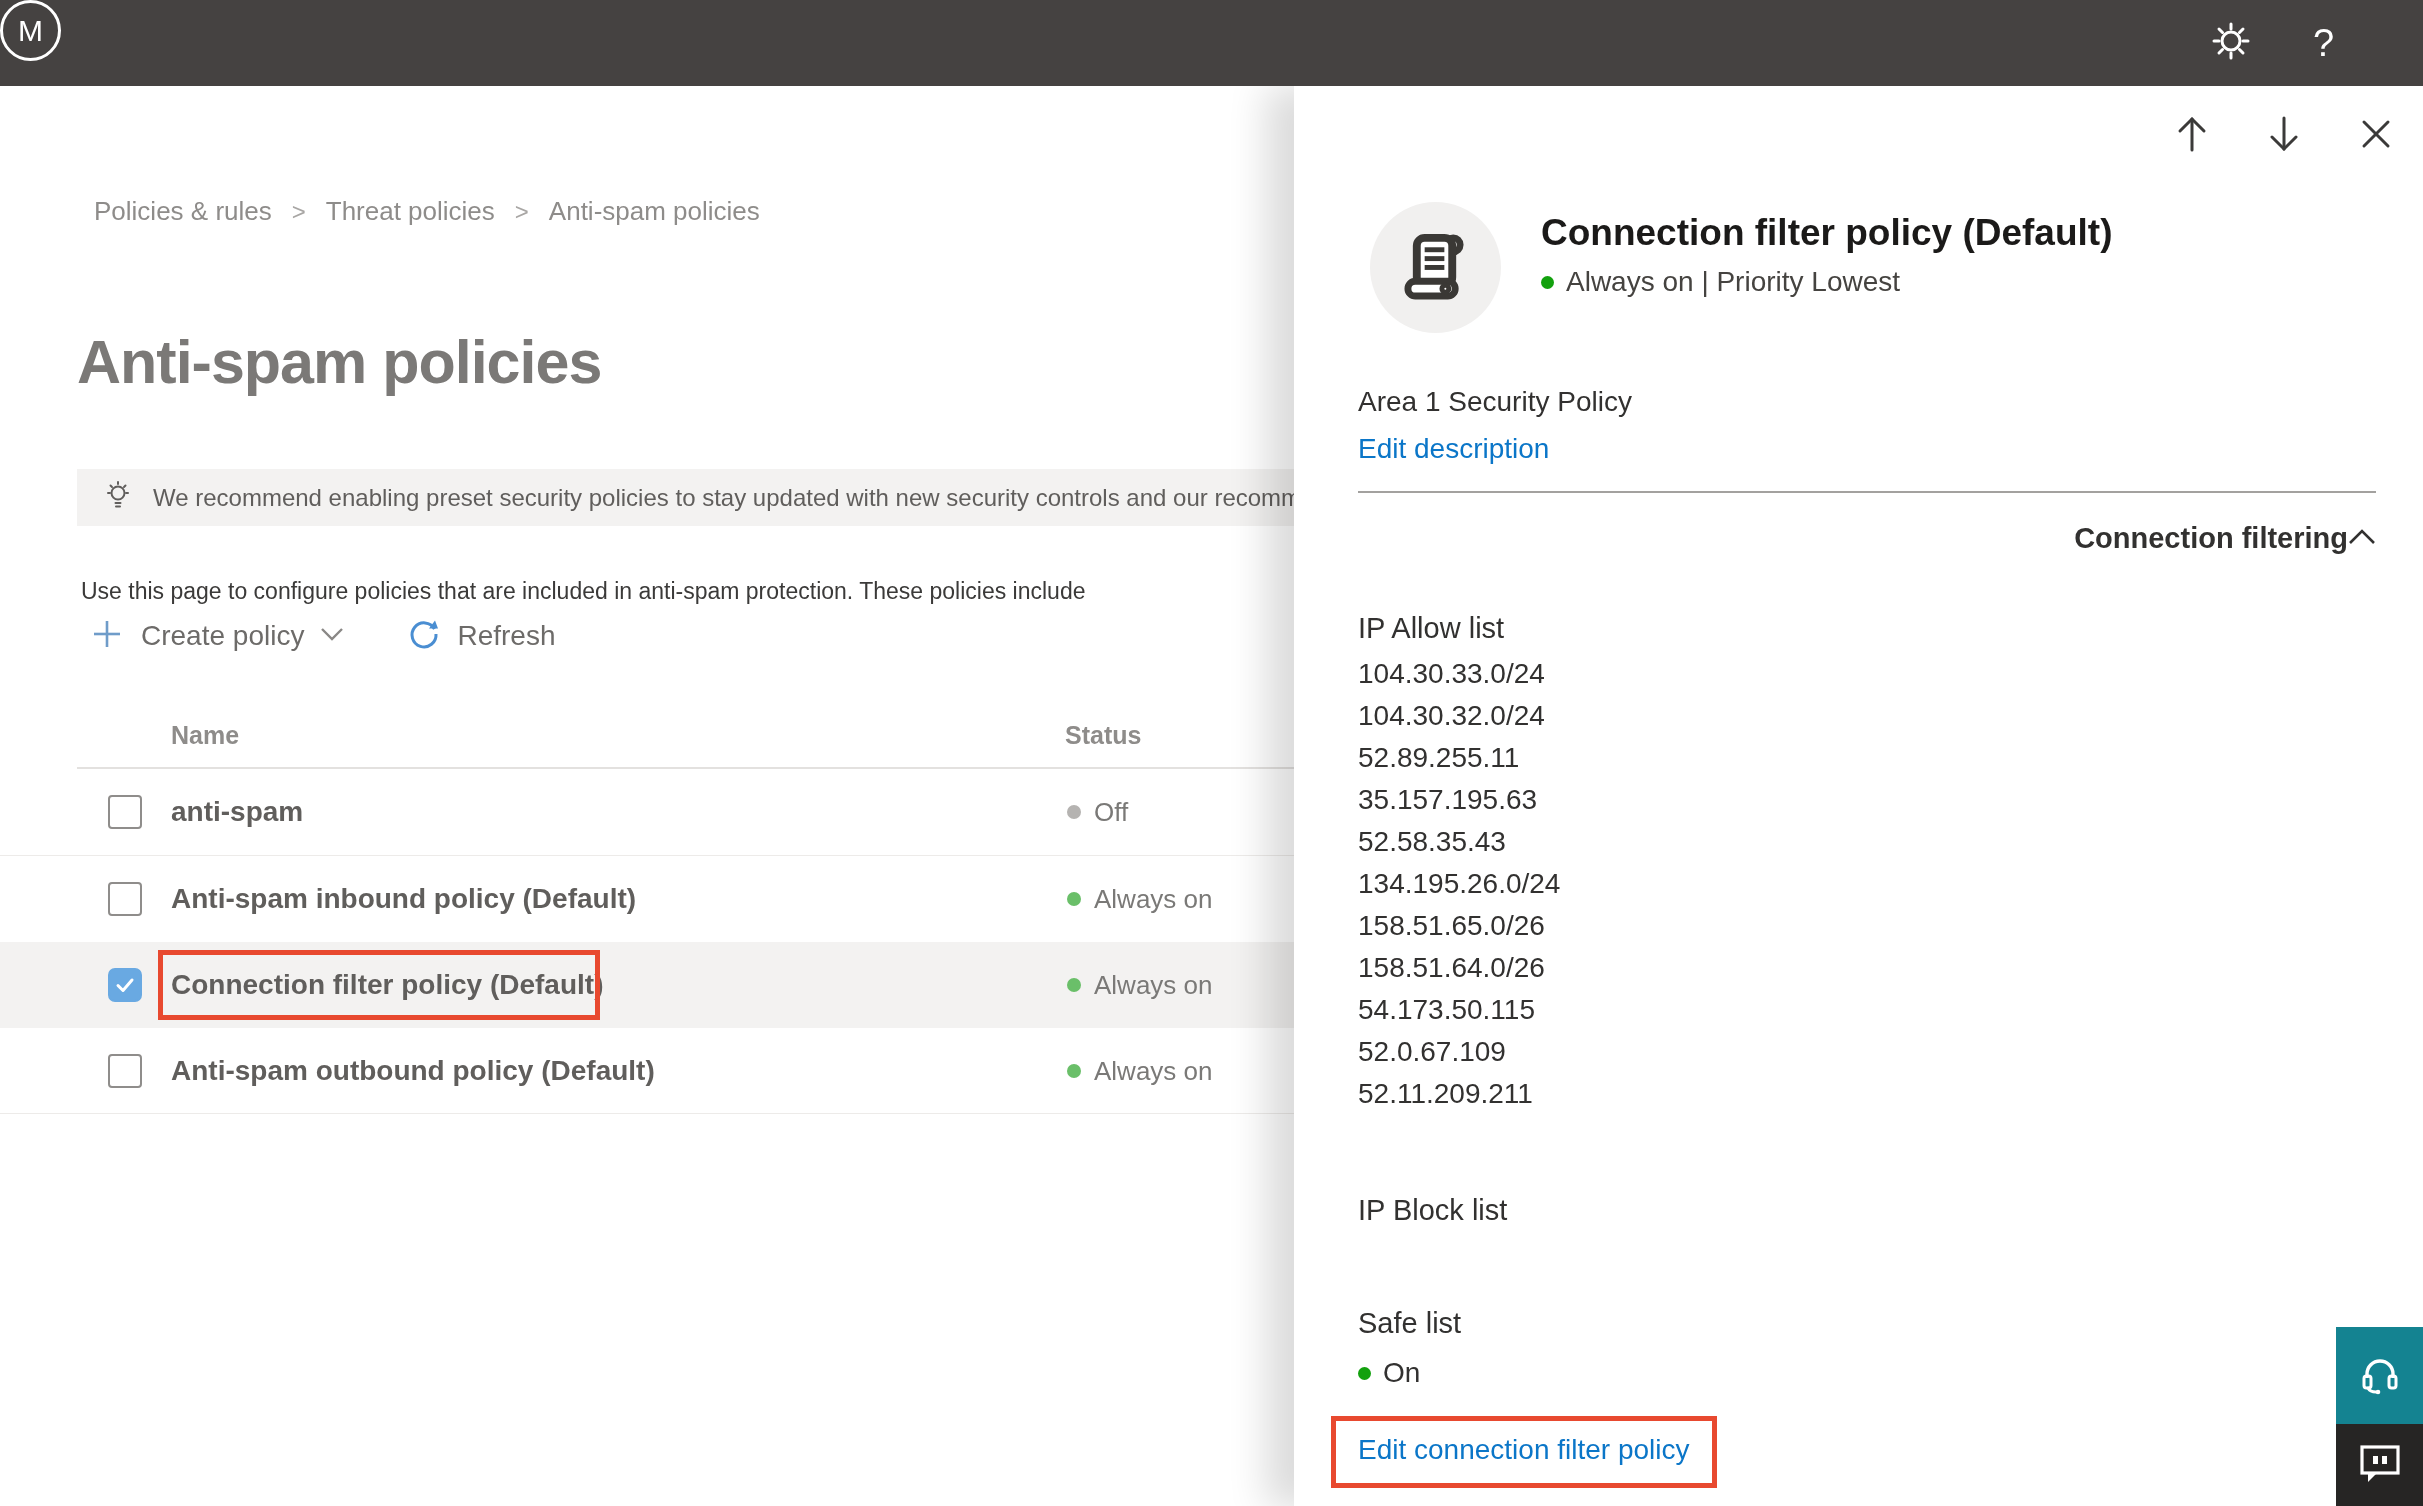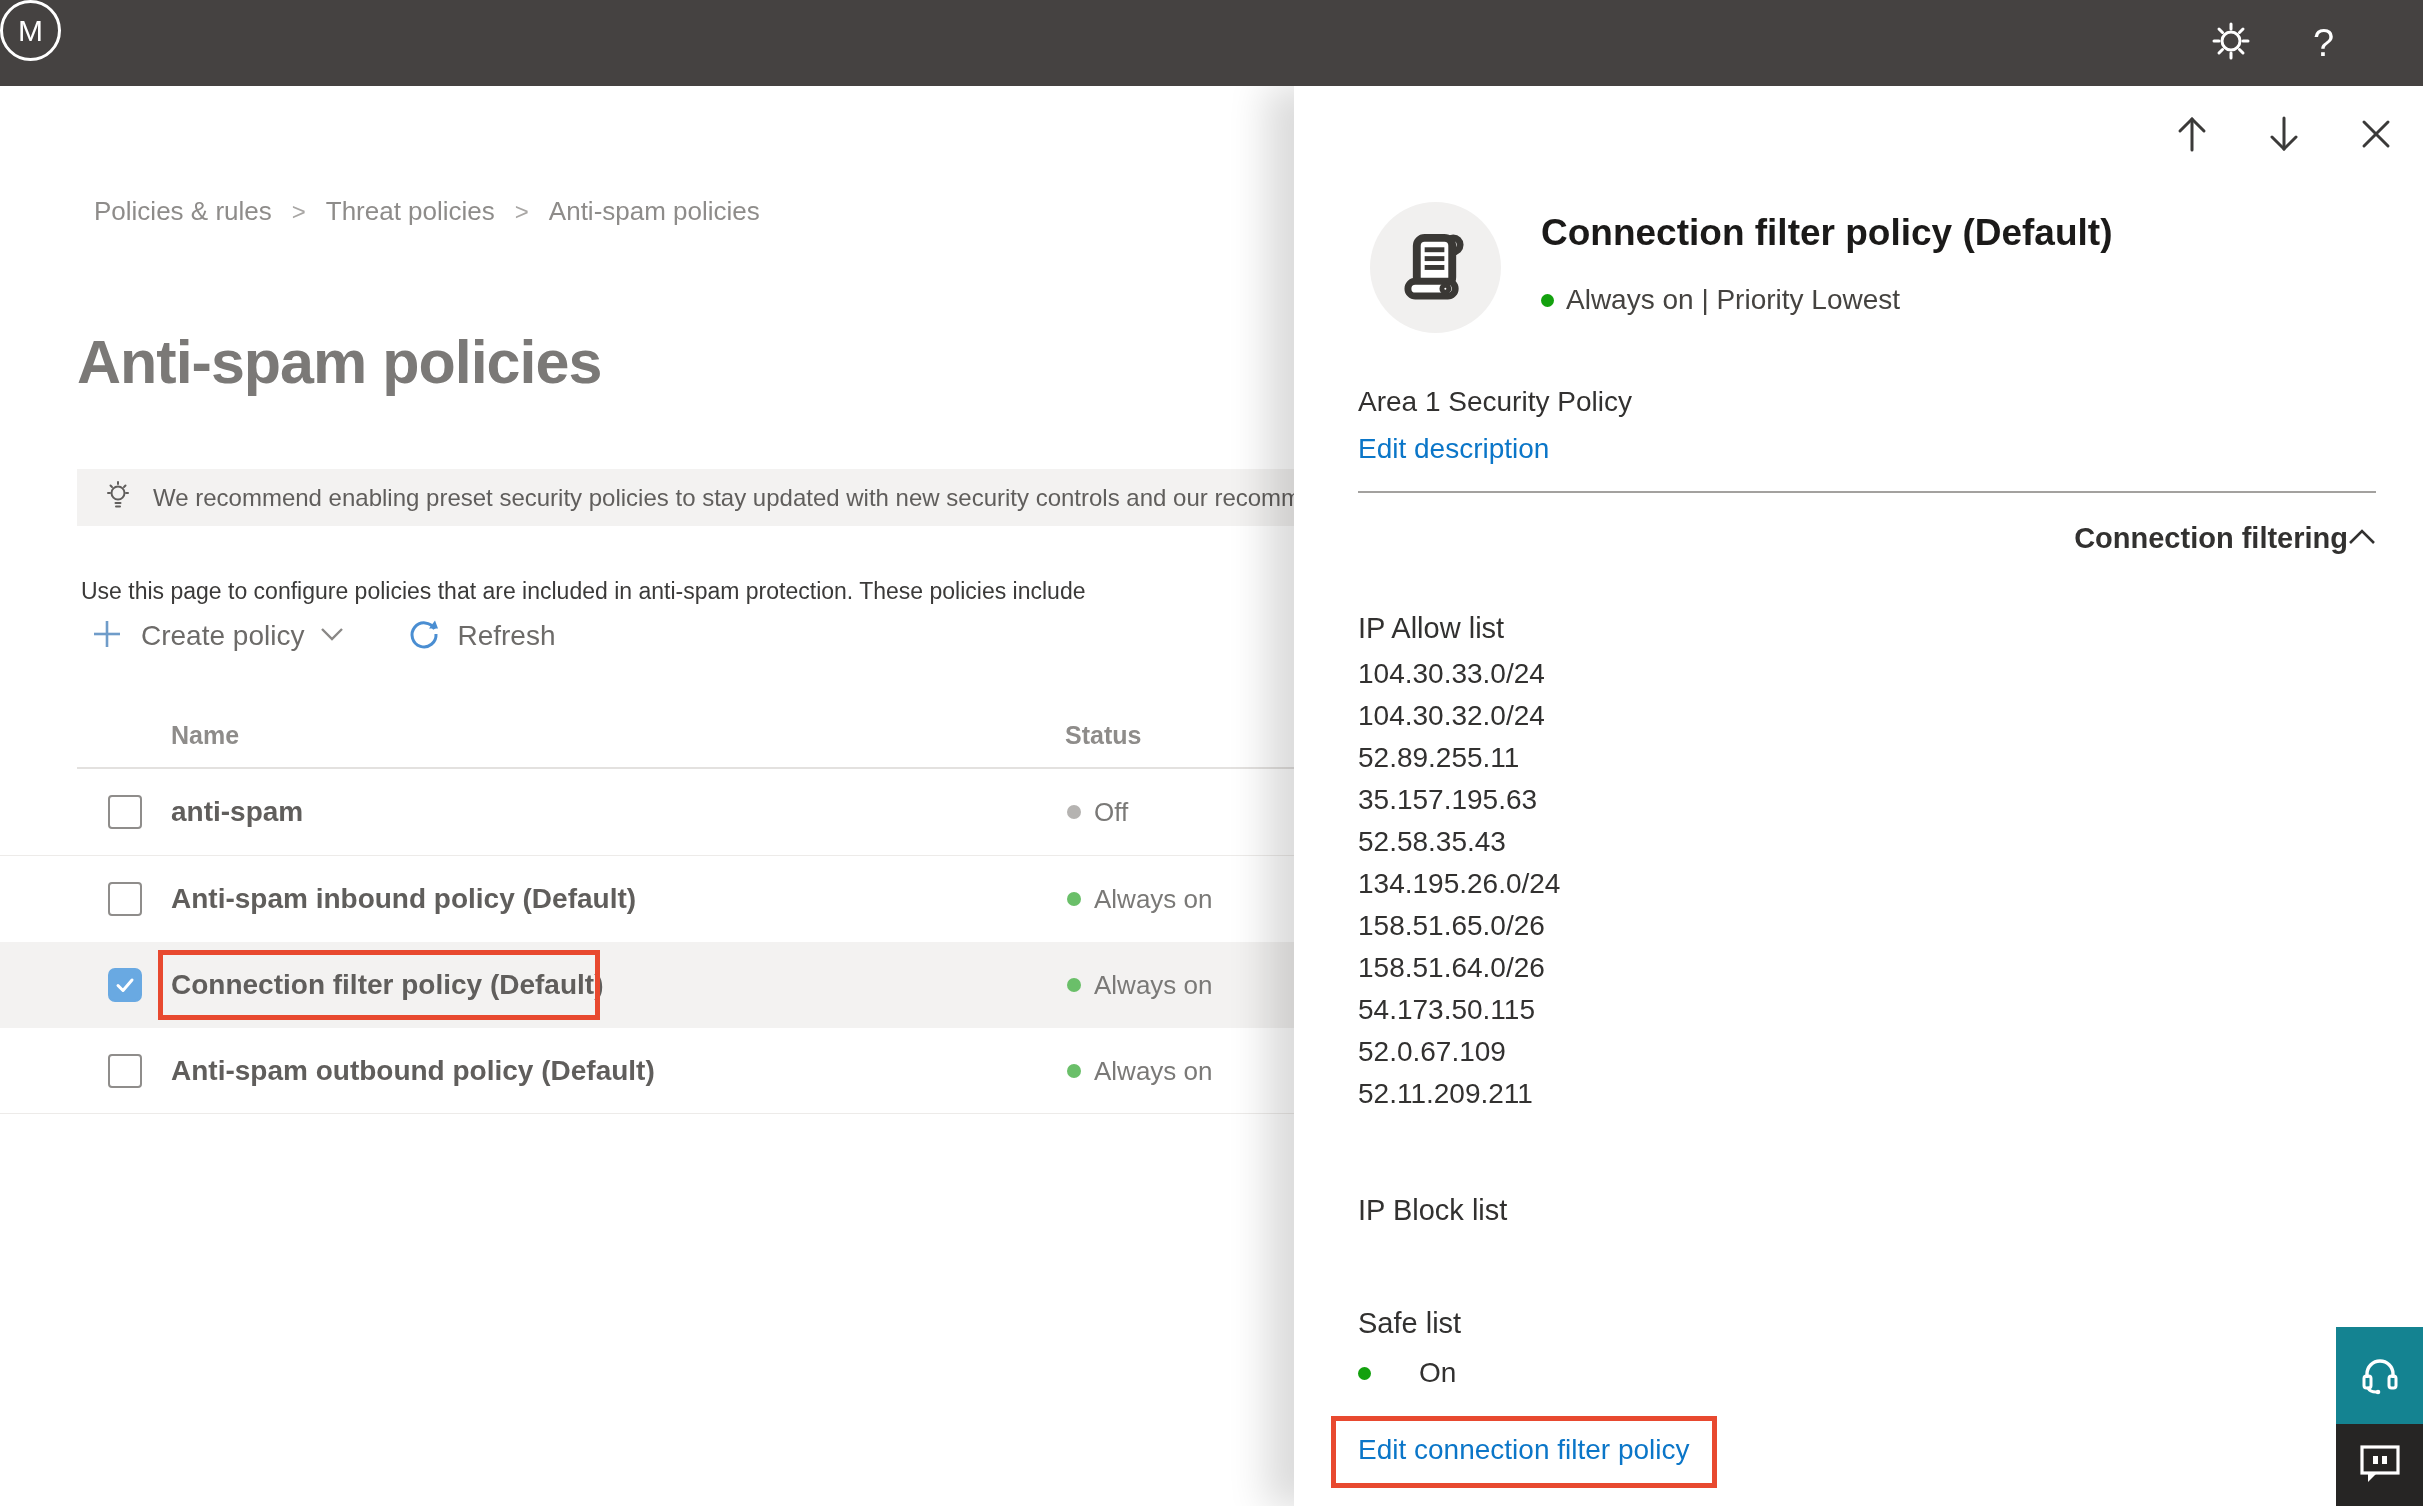--- a/index.html
+++ b/index.html
@@ -64,39 +64,39 @@
 
   
   .panel { position:absolute; left:1294px; top:86px; width:1130px; height:1421px; background:#ffffff;
            box-shadow:-28px 0 36px rgba(0,0,0,0.14); z-index:20; }
   .panel-nav { position:absolute; top:28px; right:26px; display:flex; gap:48px; }
   .panel-nav .nav-btn { width:44px; height:44px; display:flex; align-items:center; justify-content:center; cursor:pointer; }
 
   .panel-avatar { position:absolute; left:76px; top:116px; width:131px; height:131px; border-radius:50%; background:#f1f0ef;
                   display:flex; align-items:center; justify-content:center; }
   .panel-title { position:absolute; left:247px; top:126px; font-size:37px; font-weight:bold; color:#1b1a19; }
-  .panel-status { position:absolute; left:247px; top:198px; display:flex; align-items:center; gap:12px; }
+  .panel-status { position:absolute; left:247px; top:180px; display:flex; align-items:center; gap:12px; }
   .panel-status .status-line { font-size:28px; color:#454340; }
 
   .panel-area { position:absolute; left:64px; top:300px; font-size:28px; color:#323130; }
   .link { color:#0b76c8; font-size:28px; cursor:pointer; }
   .edit-desc { position:absolute; left:64px; top:347px; }
   .panel-divider { position:absolute; left:64px; top:405px; width:1018px; border-top:2px solid #a3a19f; }
 
   .section-hdr { position:absolute; left:64px; top:436px; width:1018px; display:flex; justify-content:flex-end; align-items:center; cursor:pointer; }
   .section-hdr .section-label { font-size:29px; font-weight:600; color:#323130; }
 
   .subhdr { position:absolute; left:64px; font-size:29px; font-weight:400; color:#323130; }
   .ip-allow-hdr { top:526px; }
   .ip-list { position:absolute; left:64px; top:567px; }
   .ip-list .ip { font-size:28px; color:#323130; line-height:42px; }
   .ip-block-hdr { top:1108px; }
   .safe-hdr { top:1221px; }
   .safe-val { position:absolute; left:64px; top:1271px; display:flex; align-items:center; gap:12px; }
-  .safe-val .status-line { font-size:28px; color:#323130;margin-left:36px; }
+  .safe-val .status-line { font-size:28px; color:#323130; }
 
   .red-box-panel { position:absolute; left:37px; top:1330px; width:386px; height:72px; border:5px solid #e8492f; pointer-events:none; }
   .edit-link { position:absolute; left:64px; top:1348px; }
 
   
   .helper-teal { position:absolute; left:2336px; top:1327px; width:87px; height:97px; background:#148391;
                  display:flex; align-items:center; justify-content:center; cursor:pointer; z-index:50; }
   .helper-dark { position:absolute; left:2336px; top:1424px; width:87px; height:83px; background:#262524;
                  display:flex; align-items:center; justify-content:center; cursor:pointer; z-index:50; }
 </style>

